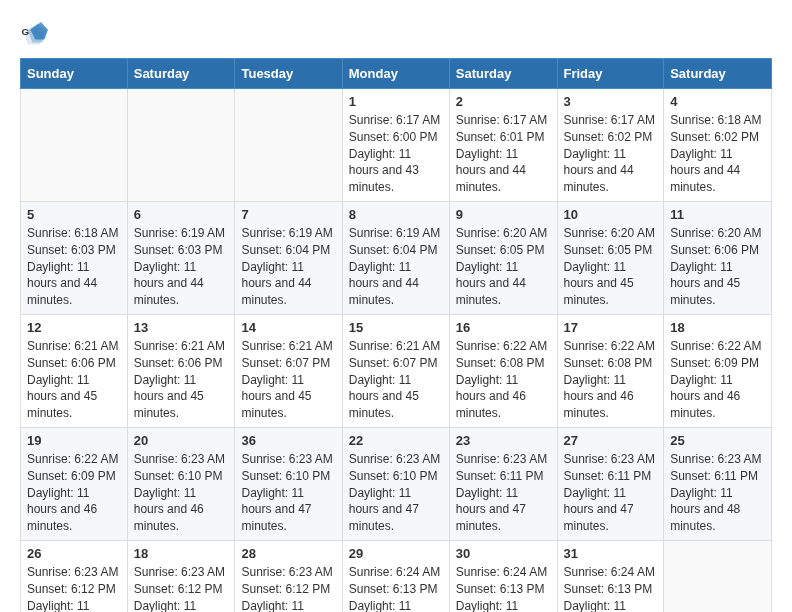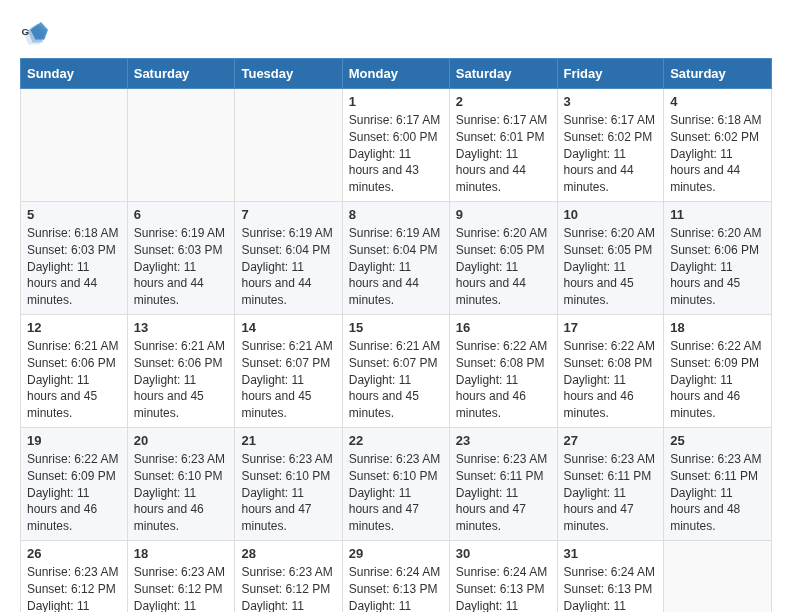--- a/index.html
+++ b/index.html
@@ -248,21 +248,21 @@
 Sunset: 6:09 PM
 Daylight: 11 hours and 46 minutes.</div>
         </td>
         <td>
           <span class="day-number">20</span>
           <div class="day-info" style="white-space: pre-line;">Sunrise: 6:23 AM
 Sunset: 6:10 PM
 Daylight: 11 hours and 46 minutes.</div>
         </td>
         <td>
-          <span class="day-number">21</span>
+          <span class="day-number">36</span>
           <div class="day-info" style="white-space: pre-line;">Sunrise: 6:23 AM
 Sunset: 6:10 PM
 Daylight: 11 hours and 47 minutes.</div>
         </td>
         <td>
           <span class="day-number">22</span>
           <div class="day-info" style="white-space: pre-line;">Sunrise: 6:23 AM
 Sunset: 6:10 PM
 Daylight: 11 hours and 47 minutes.</div>
         </td>

